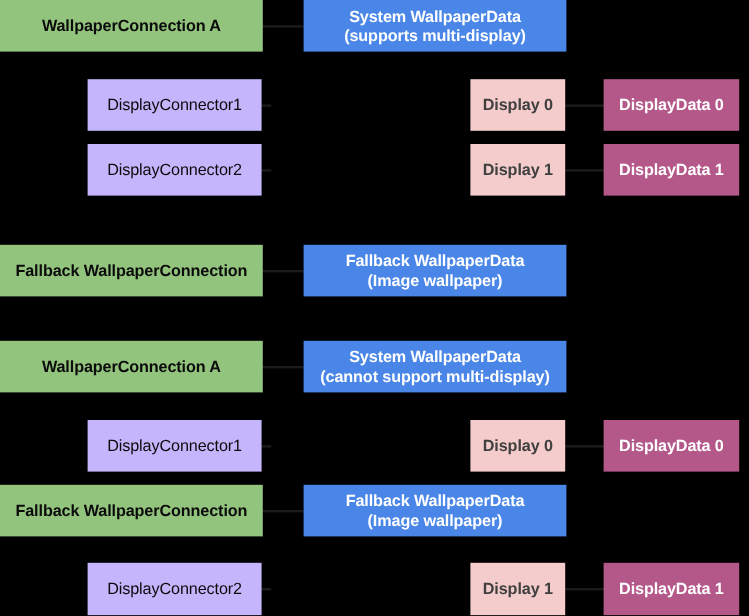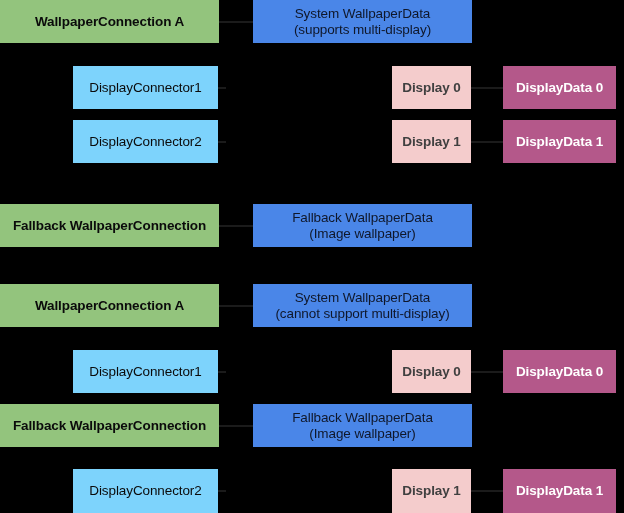--- a/index.html
+++ b/index.html
@@ -22,22 +22,22 @@
     justify-content: center;
     text-align: center;
     font-size: 13.5px;
     line-height: 16px;
     box-sizing: border-box;
     padding: 2px 4px;
     white-space: pre-line;
     letter-spacing: -0.1px;
   }
   .conn-green      { background: #93c47d; color: #0b0b0b; font-weight: bold; }
-  .conn-lightgreen { background: #7dd3fc; color: #0b0b0b; font-weight: normal; }
-  .data-blue       { background: #4a86e8; color: #0f172a; font-weight: normal; }
+  .conn-lightgreen { background: #c4b5fd; color: #0b0b0b; font-weight: normal; }
+  .data-blue       { background: #4a86e8; color: #ffffff; font-weight: bold; }
   .display-pink    { background: #f4cccc; color: #404040; font-weight: bold; }
   .displaydata-mag { background: #b4588a; color: #ffffff; font-weight: bold; text-align: center; }
 
   
   .edge {
     position: absolute;
     background: #1b1b1b;
     height: 2px;
   }
 </style>

